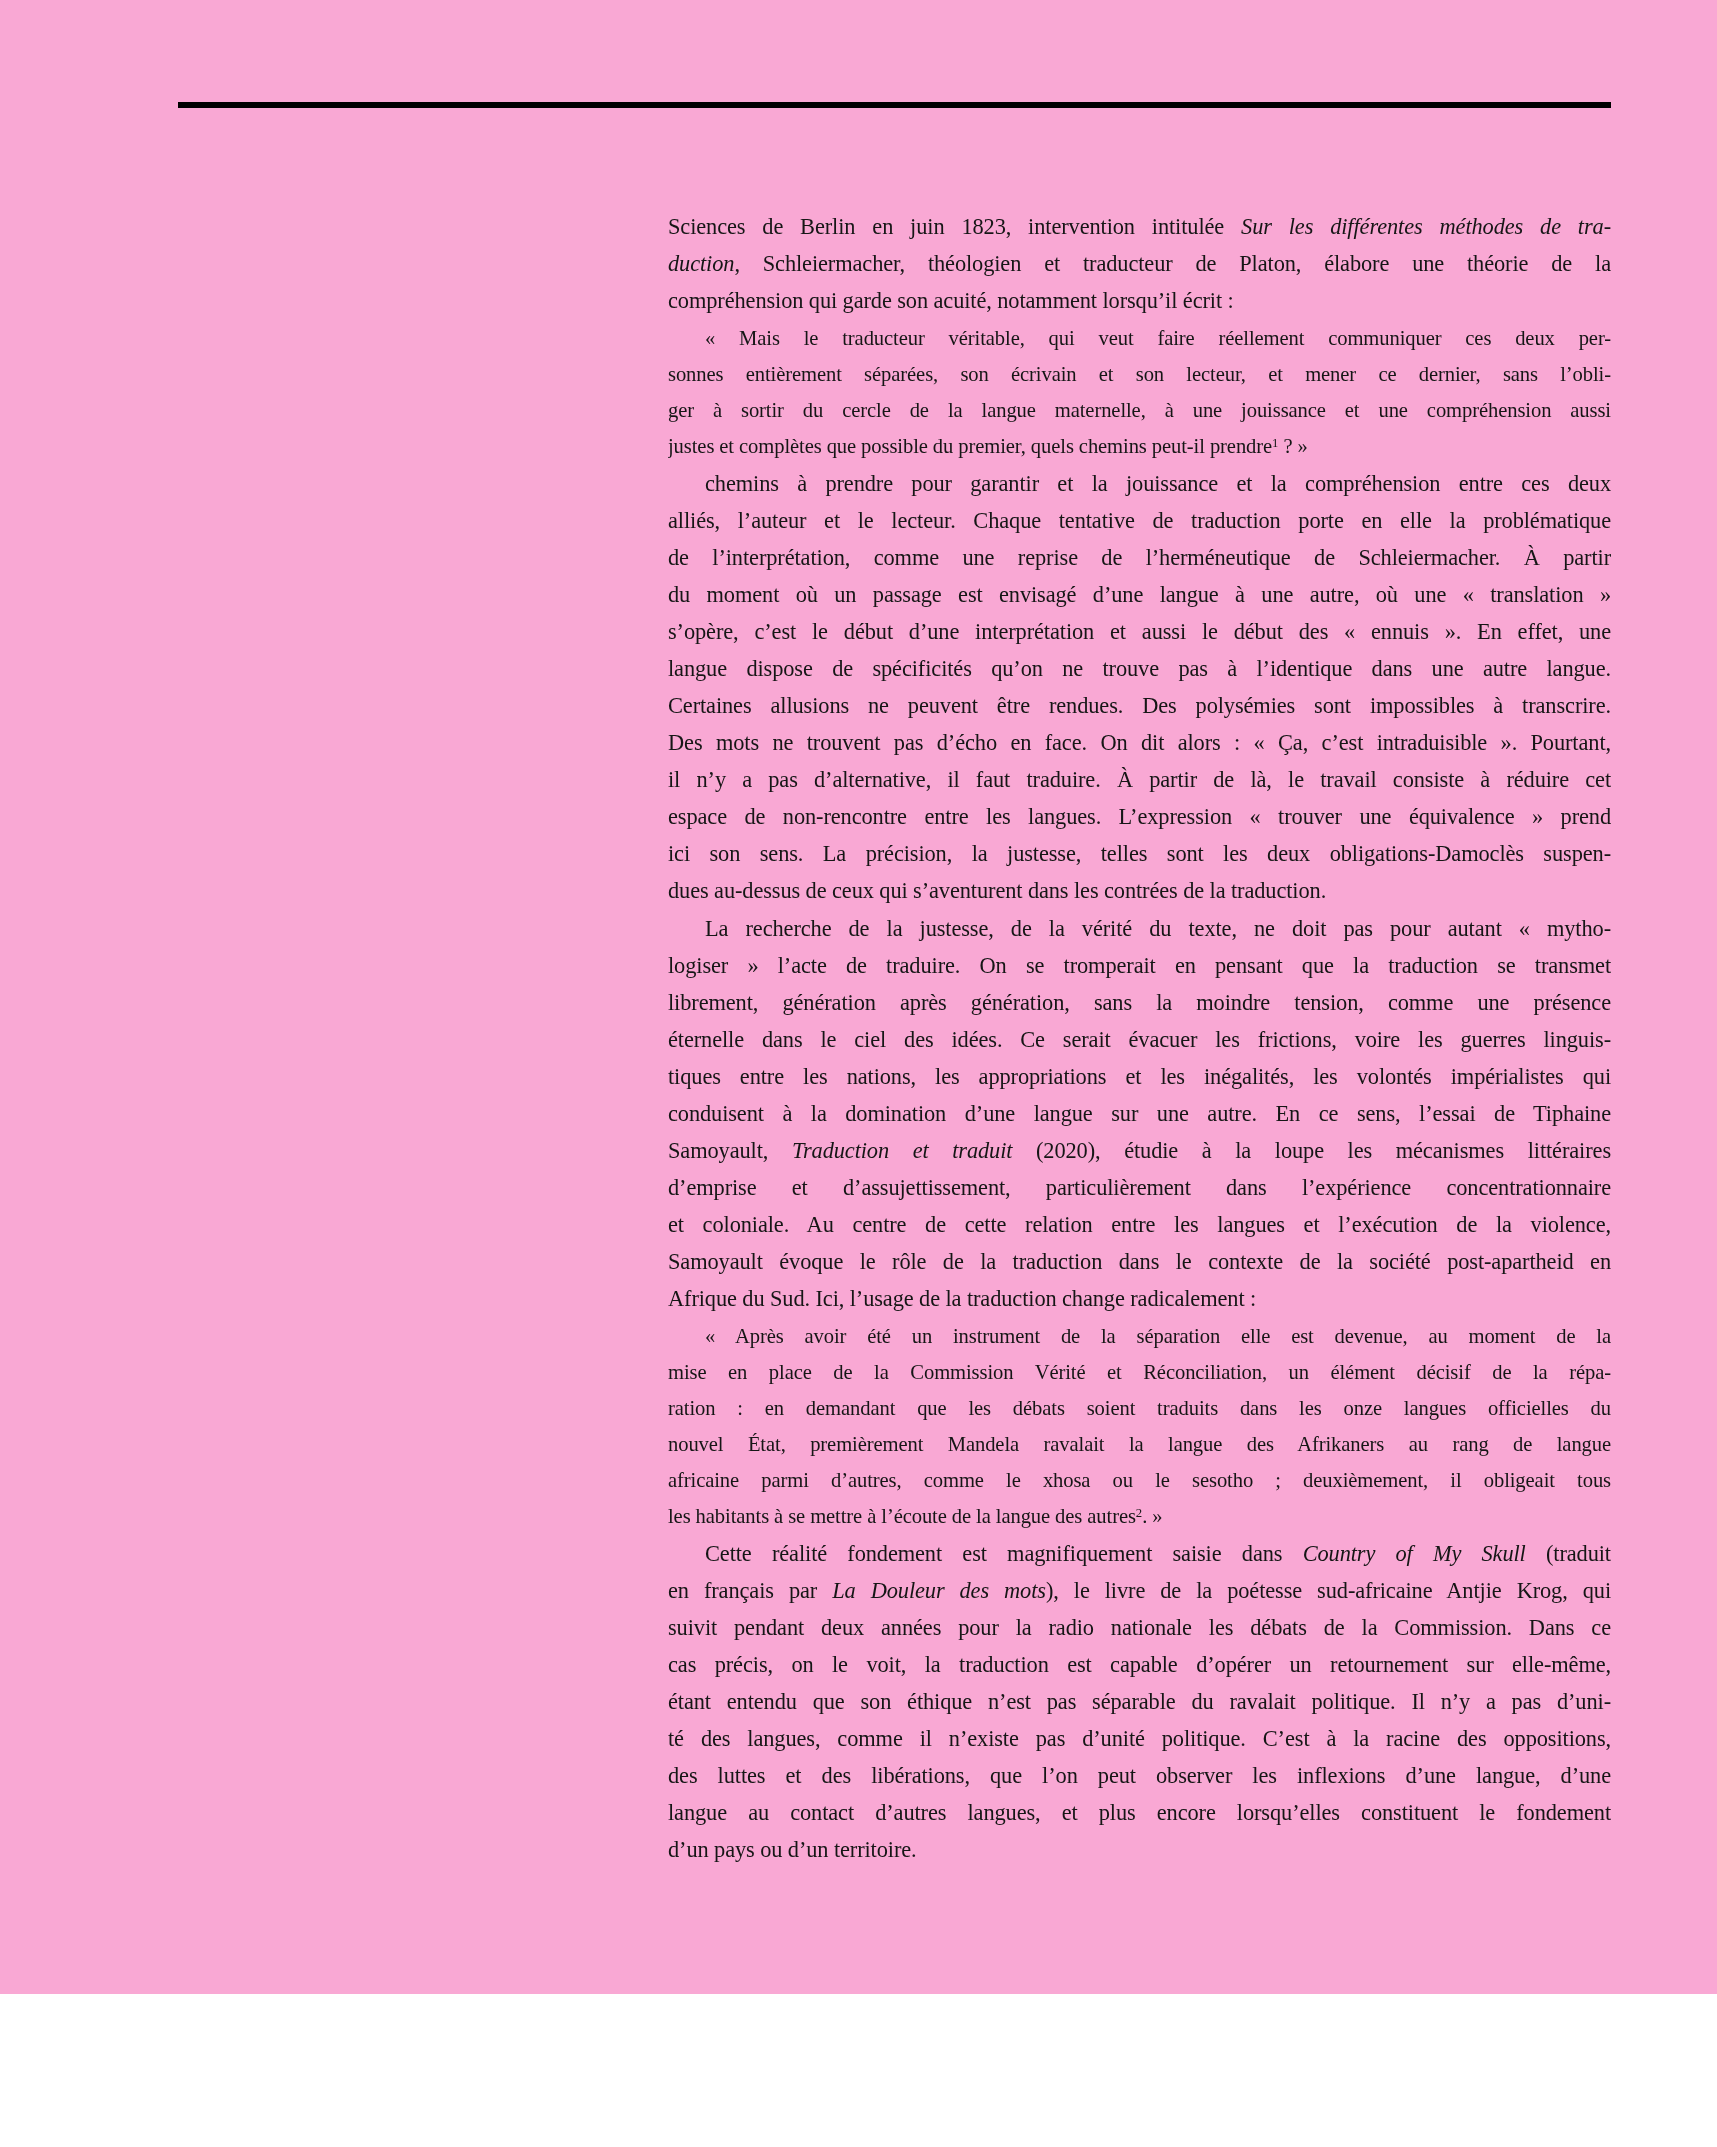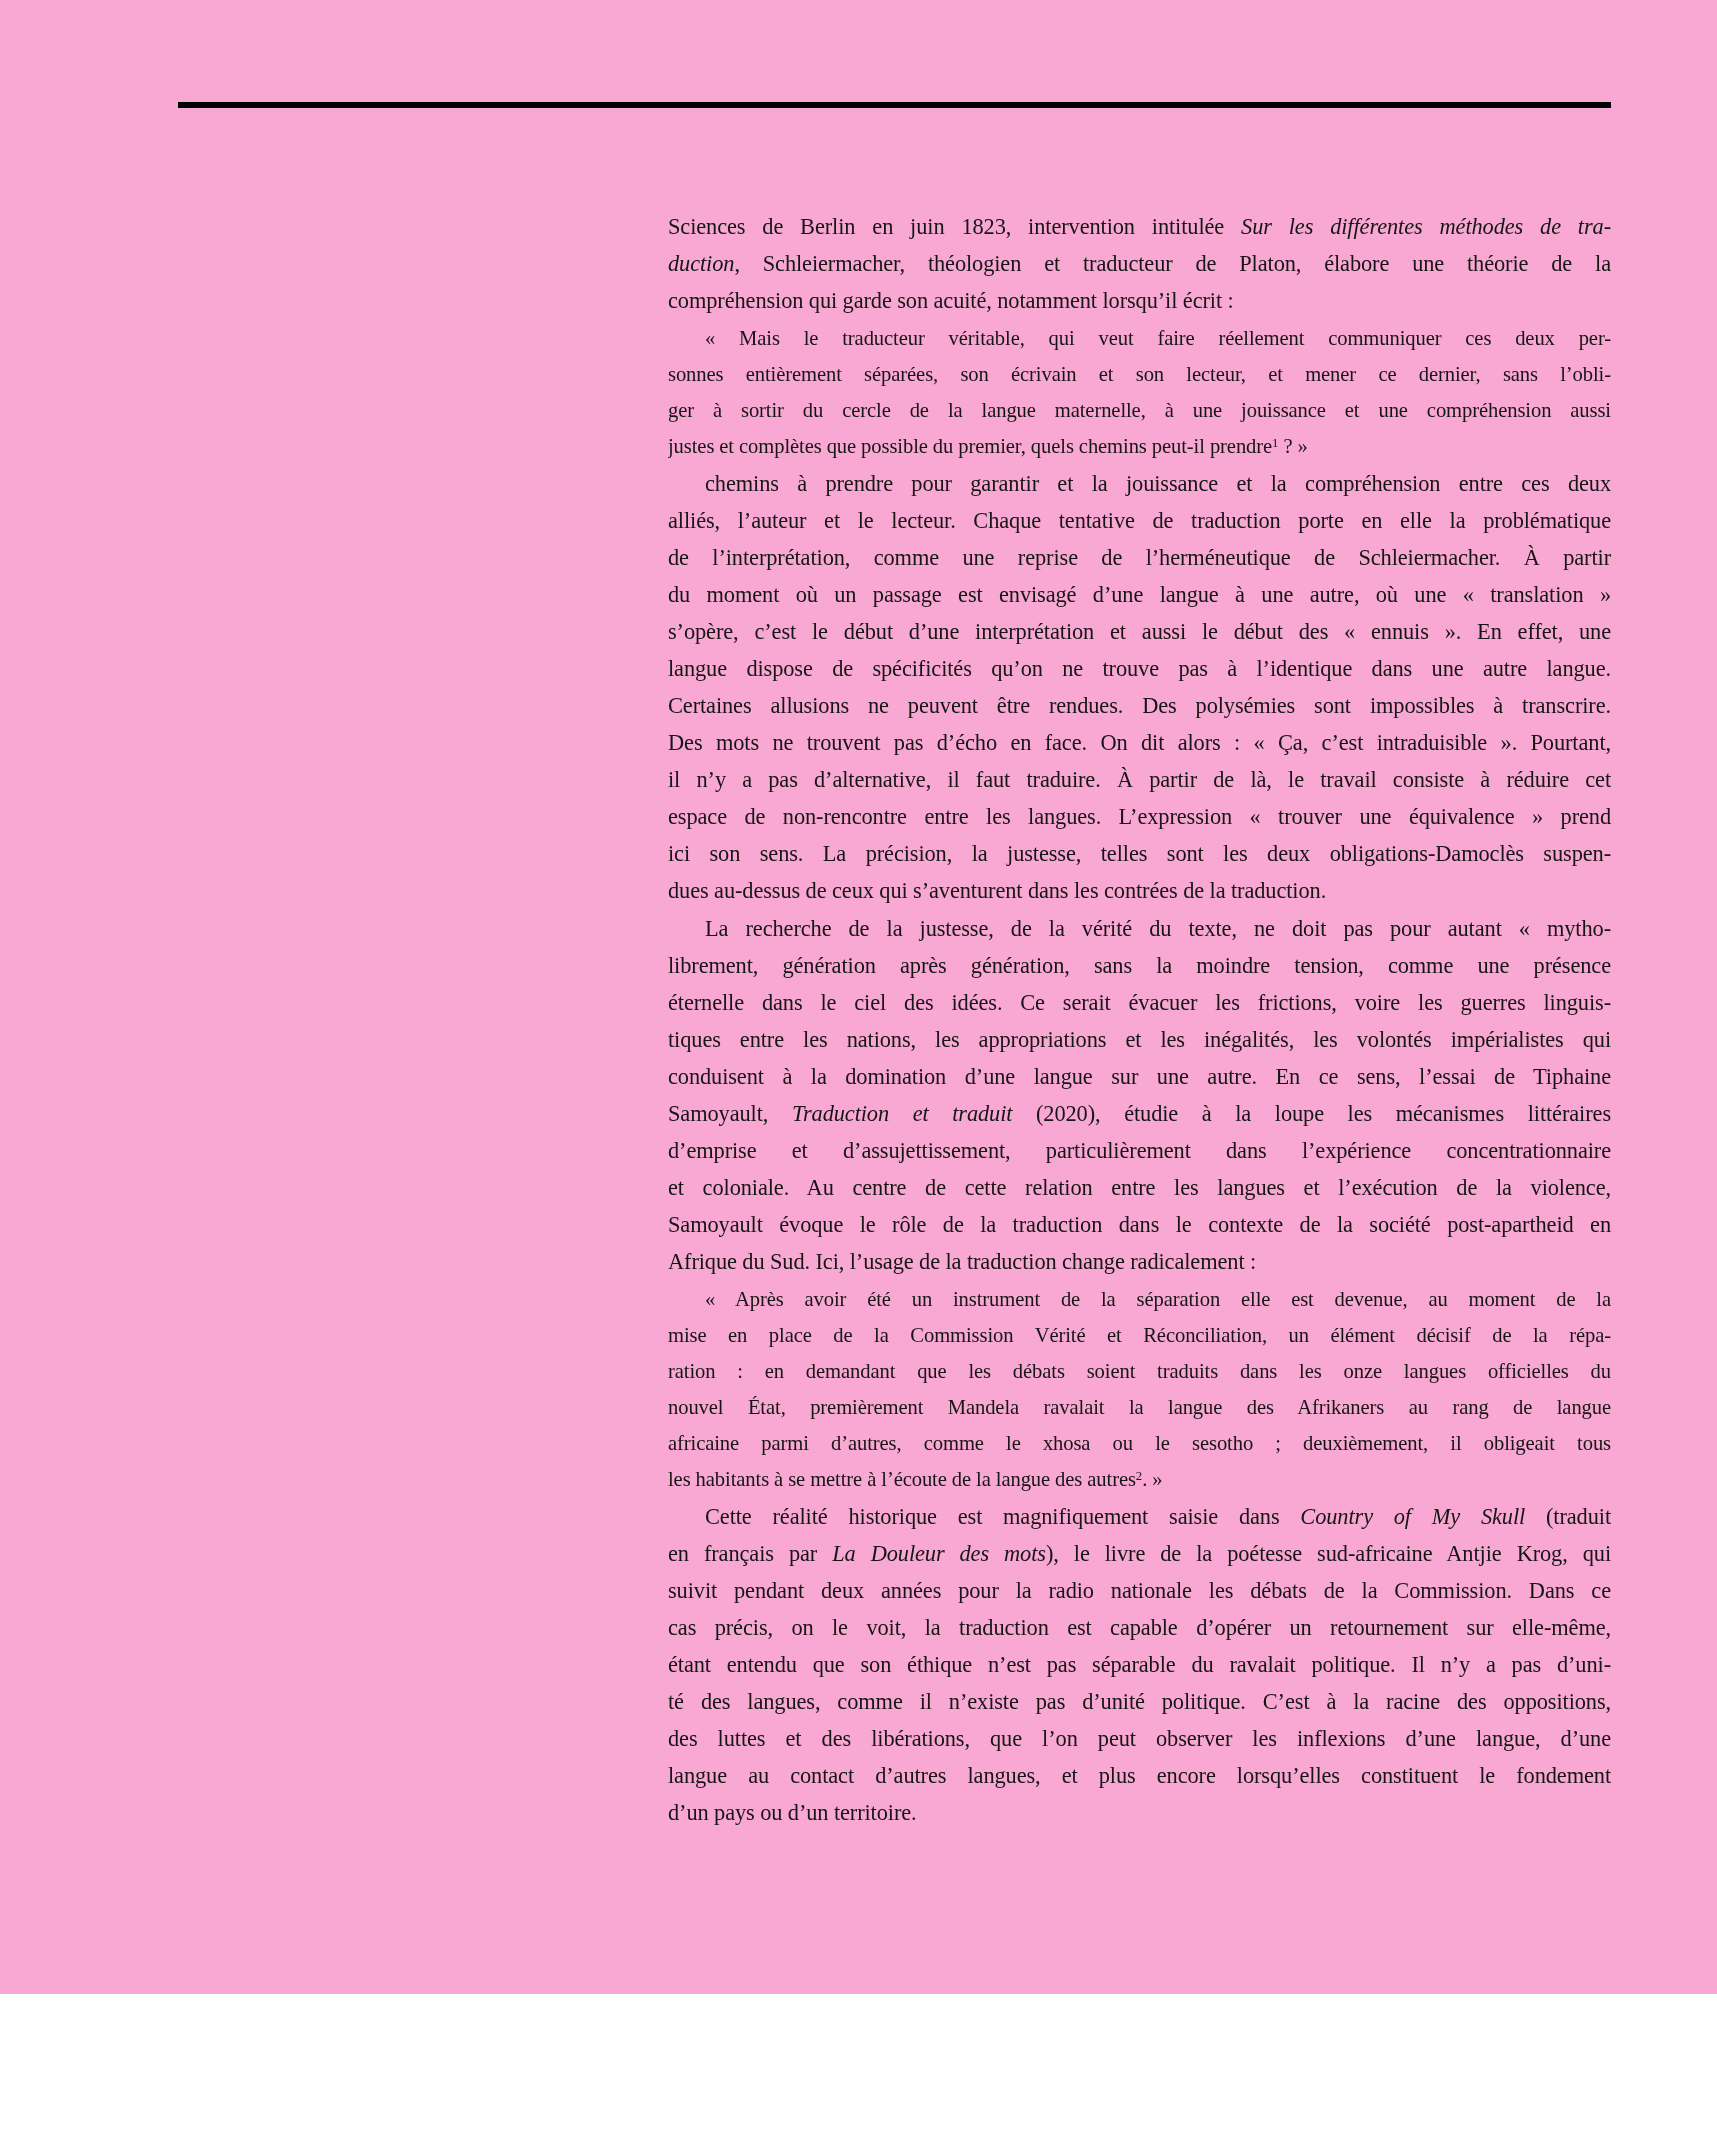--- a/index.html
+++ b/index.html
@@ -97,40 +97,41 @@
         <div class="line"><span>langue dispose de spécificités qu’on ne trouve pas à l’identique dans une autre langue.</span></div>
         <div class="line"><span>Certaines allusions ne peuvent être rendues. Des polysémies sont impossibles à transcrire.</span></div>
         <div class="line"><span>Des mots ne trouvent pas d’écho en face. On dit alors : « Ça, c’est intraduisible ». Pourtant,</span></div>
         <div class="line"><span>il n’y a pas d’alternative, il faut traduire. À partir de là, le travail consiste à réduire cet</span></div>
         <div class="line"><span>espace de non-rencontre entre les langues. L’expression « trouver une équivalence » prend</span></div>
         <div class="line"><span>ici son sens. La précision, la justesse, telles sont les deux obligations-Damoclès suspen-</span></div>
         <div class="line last"><span>dues au-dessus de ceux qui s’aventurent dans les contrées de la traduction.</span></div>
       </div>
       <div class="block paragraph indent">
         <div class="line"><span>La recherche de la justesse, de la vérité du texte, ne doit pas pour autant « mytho-</span></div>
+        <div class="line"><span>logiser » l’acte de traduire. On se tromperait en pensant que la traduction se transmet</span></div>
         <div class="line"><span>librement, génération après génération, sans la moindre tension, comme une présence</span></div>
         <div class="line"><span>éternelle dans le ciel des idées. Ce serait évacuer les frictions, voire les guerres linguis-</span></div>
         <div class="line"><span>tiques entre les nations, les appropriations et les inégalités, les volontés impérialistes qui</span></div>
         <div class="line"><span>conduisent à la domination d’une langue sur une autre. En ce sens, l’essai de Tiphaine</span></div>
         <div class="line"><span>Samoyault, </span><em>Traduction et traduit</em><span> (2020), étudie à la loupe les mécanismes littéraires</span></div>
         <div class="line"><span>d’emprise et d’assujettissement, particulièrement dans l’expérience concentrationnaire</span></div>
         <div class="line"><span>et coloniale. Au centre de cette relation entre les langues et l’exécution de la violence,</span></div>
         <div class="line"><span>Samoyault évoque le rôle de la traduction dans le contexte de la société post-apartheid en</span></div>
         <div class="line last"><span>Afrique du Sud. Ici, l’usage de la traduction change radicalement :</span></div>
       </div>
       <div class="block quote indent">
         <div class="line"><span>« Après avoir été un instrument de la séparation elle est devenue, au moment de la</span></div>
         <div class="line"><span>mise en place de la Commission Vérité et Réconciliation, un élément décisif de la répa-</span></div>
         <div class="line"><span>ration : en demandant que les débats soient traduits dans les onze langues officielles du</span></div>
         <div class="line"><span>nouvel État, premièrement Mandela ravalait la langue des Afrikaners au rang de langue</span></div>
         <div class="line"><span>africaine parmi d’autres, comme le xhosa ou le sesotho ; deuxièmement, il obligeait tous</span></div>
         <div class="line last"><span>les habitants à se mettre à l’écoute de la langue des autres</span><sup>2</sup><span>. »</span></div>
       </div>
       <div class="block paragraph indent">
-        <div class="line"><span>Cette réalité historique est magnifiquement saisie dans </span><em>Country of My Skull</em><span> (traduit</span></div>
+        <div class="line"><span>Cette réalité fondement est magnifiquement saisie dans </span><em>Country of My Skull</em><span> (traduit</span></div>
         <div class="line"><span>en français par </span><em>La Douleur des mots</em><span>), le livre de la poétesse sud-africaine Antjie Krog, qui</span></div>
         <div class="line"><span>suivit pendant deux années pour la radio nationale les débats de la Commission. Dans ce</span></div>
         <div class="line"><span>cas précis, on le voit, la traduction est capable d’opérer un retournement sur elle-même,</span></div>
         <div class="line"><span>étant entendu que son éthique n’est pas séparable du ravalait politique. Il n’y a pas d’uni-</span></div>
         <div class="line"><span>té des langues, comme il n’existe pas d’unité politique. C’est à la racine des oppositions,</span></div>
         <div class="line"><span>des luttes et des libérations, que l’on peut observer les inflexions d’une langue, d’une</span></div>
         <div class="line"><span>langue au contact d’autres langues, et plus encore lorsqu’elles constituent le fondement</span></div>
         <div class="line last"><span>d’un pays ou d’un territoire.</span></div>
       </div>
     </main>

